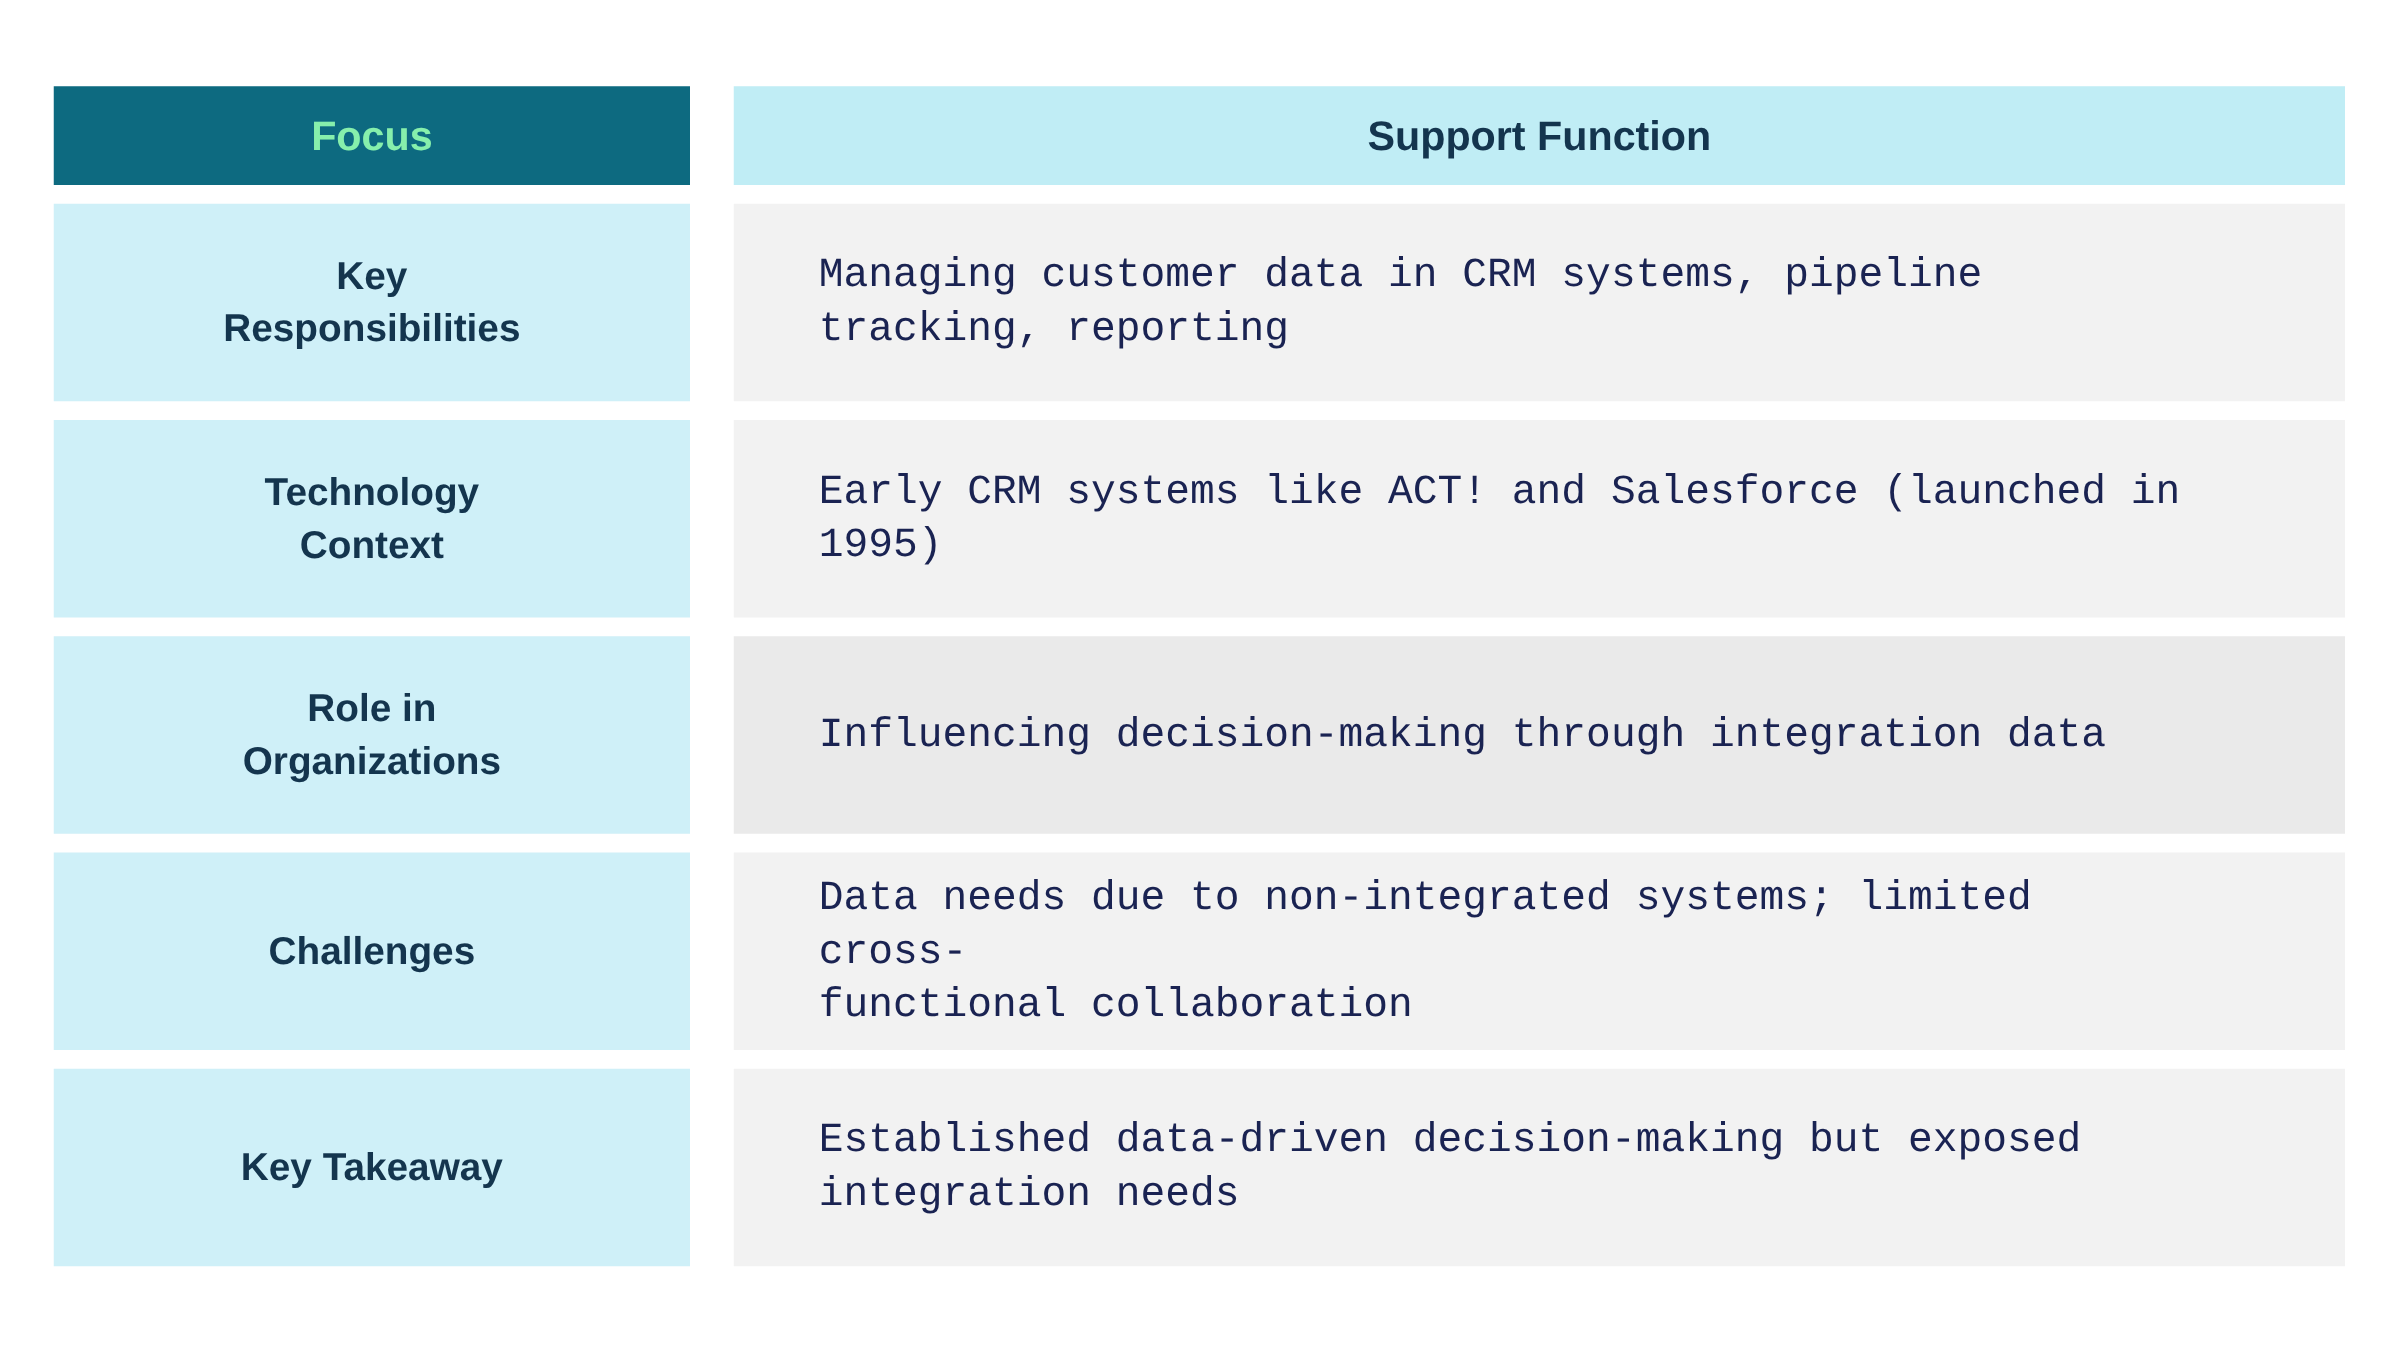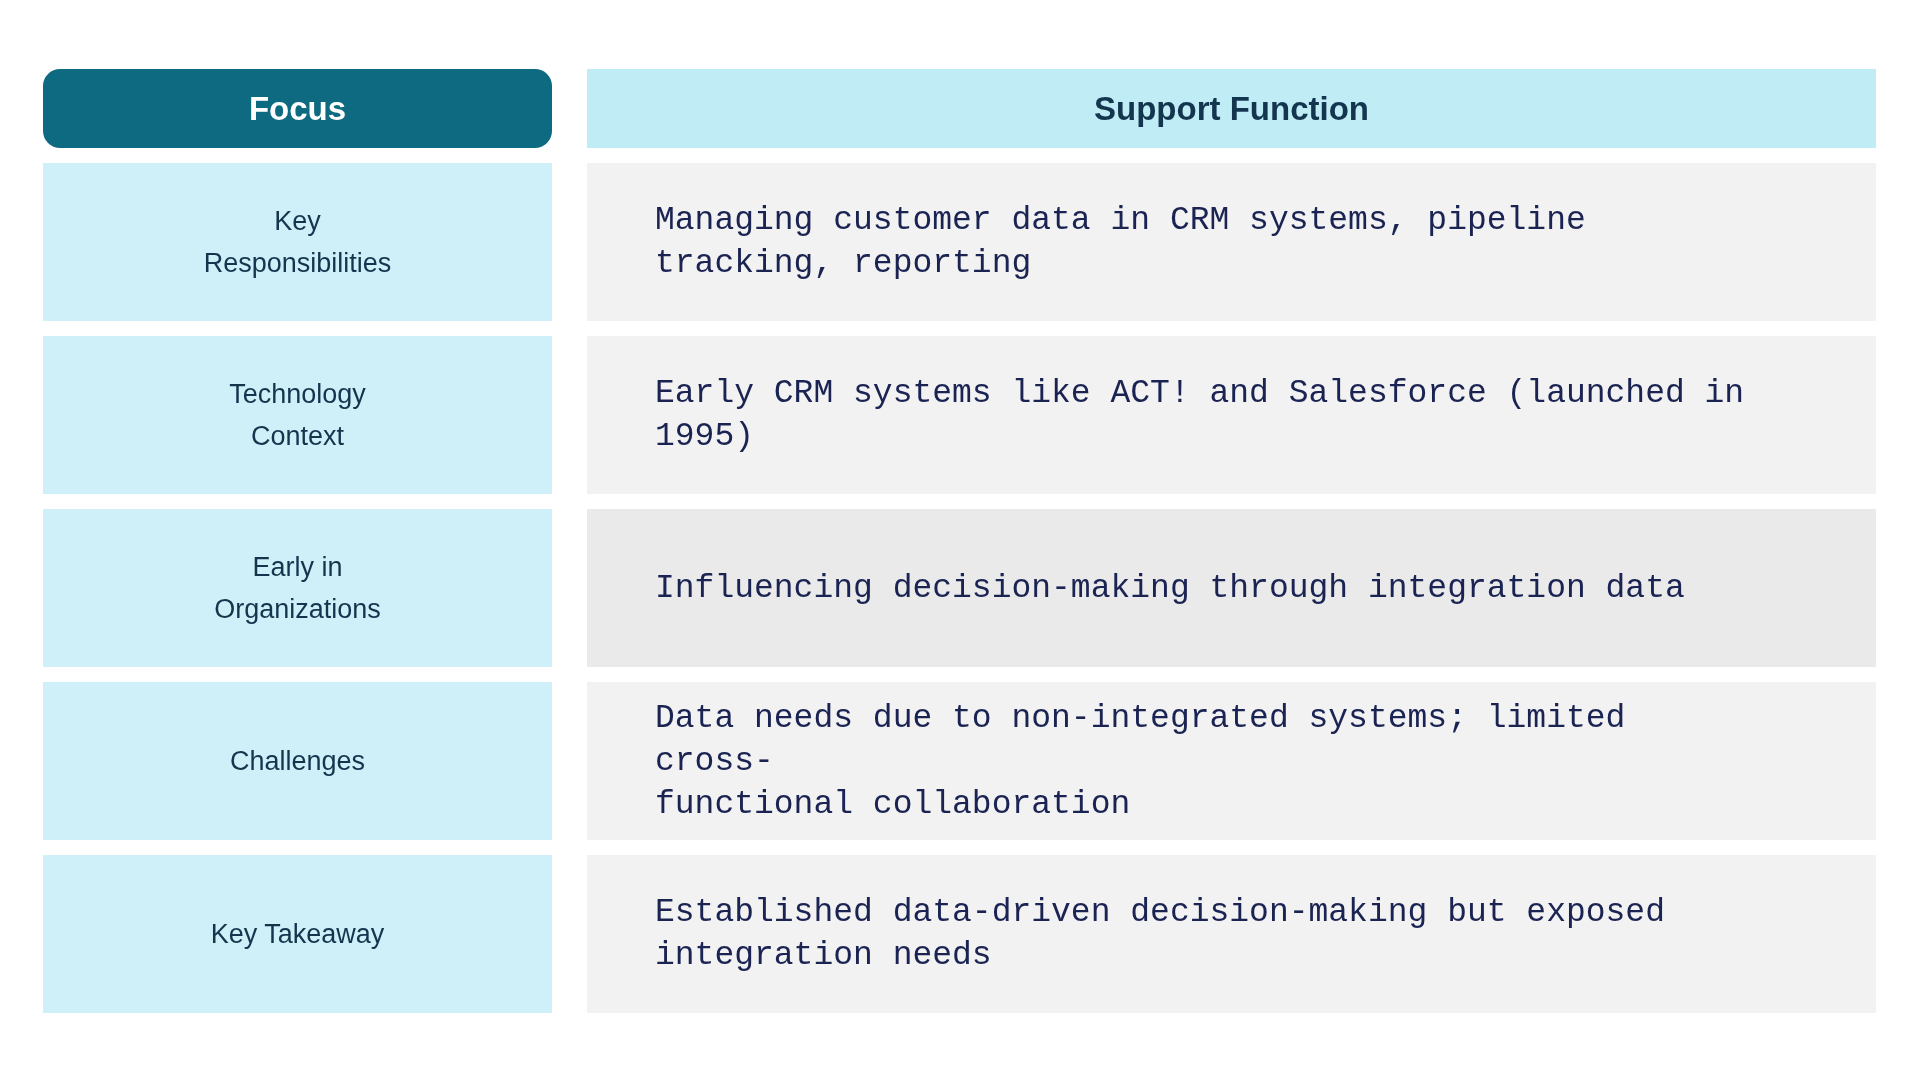--- a/index.html
+++ b/index.html
@@ -26,35 +26,34 @@
   }
   .hdr {
     display: flex;
     align-items: center;
     justify-content: center;
     font-weight: bold;
     font-size: 33px;
   }
   .focus-hdr {
     background: var(--teal);
-    color: #ffffff;
-    border-radius: 17px;
+    color: #86efac;
   }
   .support-hdr {
     background: var(--header-cyan);
     color: var(--label-navy);
   }
   .label-cell {
     background: var(--row-cyan);
     display: flex;
     align-items: center;
     justify-content: center;
     text-align: center;
-    font-weight: normal;
-    font-size: 27px;
+    font-weight: bold;
+    font-size: 31px;
     line-height: 42px;
     color: var(--label-navy);
     white-space: pre-line;
   }
   .value-cell {
     background: var(--cell-gray);
     display: flex;
     align-items: center;
     padding: 0 120px 0 68px;
     font-size: 33px;
@@ -80,21 +79,21 @@
     <div class="label-cell">Key
 Responsibilities</div>
     <div class="value-cell">Managing customer data in CRM systems, pipeline
 tracking, reporting</div>
 
     <div class="label-cell">Technology
 Context</div>
     <div class="value-cell">Early CRM systems like ACT! and Salesforce (launched in
 1995)</div>
 
-    <div class="label-cell">Early in
+    <div class="label-cell">Role in
 Organizations</div>
     <div class="value-cell alt">Influencing decision-making through integration data</div>
 
     <div class="label-cell">Challenges</div>
     <div class="value-cell">Data needs due to non-integrated systems; limited cross-
 functional collaboration</div>
 
     <div class="label-cell">Key Takeaway</div>
     <div class="value-cell">Established data-driven decision-making but exposed
 integration needs</div>

